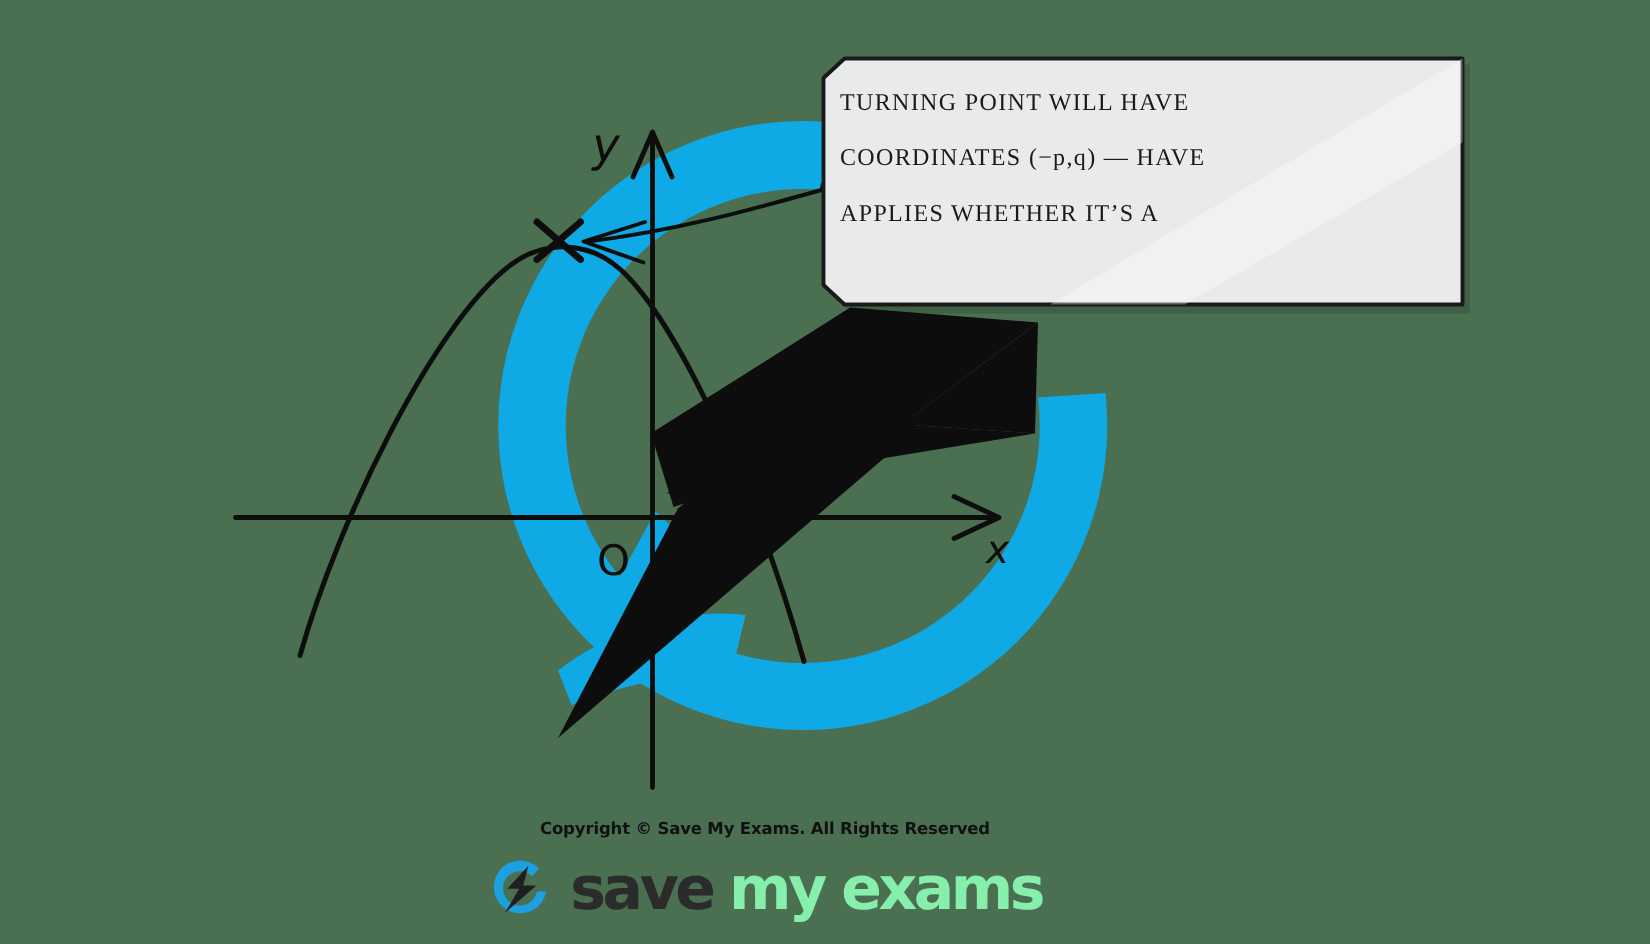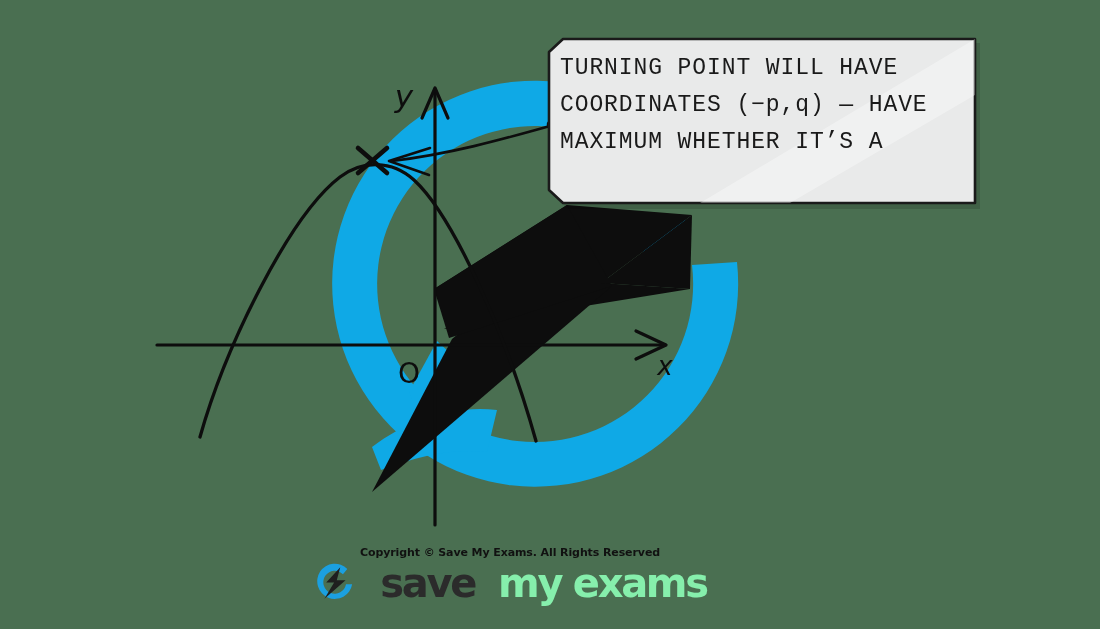--- a/index.html
+++ b/index.html
@@ -28,22 +28,22 @@
     overflow: visible;
   }
 
   
   .note-text {
     position: absolute;
     left: 560px;
     top: 50px;
     width: 412px;
     color: #1a1a1a;
-    font-family: Liberation Mono, monospace;
-    font-size: 23px;
+    font-family: Liberation Serif, serif;
+    font-size: 16px;
     letter-spacing: 0.9px;
     line-height: 37px;
     white-space: nowrap;
   }
   .note-line { display: block; }
 
   
   .footer {
     position: absolute;
     left: 0;
@@ -55,25 +55,25 @@
     font-family: "DejaVu Sans", sans-serif;
     font-size: 11px;
     font-weight: bold;
     color: #111111;
     letter-spacing: -0.1px;
     margin: 0;
     padding: 0;
     line-height: 15px;
   }
   .logo-row {
-    margin-top: 1px;
+    margin-top: 11px;
     display: flex;
     align-items: center;
     justify-content: center;
-    gap: 23px;
+    gap: 11px;
   }
   .logo-word {
     font-family: "DejaVu Sans", sans-serif;
     font-size: 40px;
     font-weight: bold;
     letter-spacing: -2.3px;
     line-height: 40px;
   }
   .logo-save { color: #2b2b2b; }
   .logo-myexams { color: #86efac; }
@@ -156,21 +156,21 @@
     <path d="M 549 50 L 563 38 L 975 38 L 975 204 L 563 204 L 549 190 Z" fill="#00000022" transform="translate(5,5)"></path>
 
     <path d="M 549 52 L 563 39 L 975 39 L 975 203 L 563 203 L 549 190 Z" fill="#e9eaea" stroke="#1a1a1a" stroke-width="2.6" stroke-linejoin="round"></path>
 
     <path d="M 700 203 L 975 39 L 975 95 L 790 203 Z" fill="#ffffff" opacity="0.34"></path>
   </svg>
 
   <div class="note-text">
     <span class="note-line">TURNING  POINT  WILL  HAVE</span>
     <span class="note-line">COORDINATES  (−p,q)  —  HAVE</span>
-    <span class="note-line">MAXIMUM  WHETHER  IT’S  A</span>
+    <span class="note-line">APPLIES  WHETHER  IT’S  A</span>
   </div>
 
   <div class="footer">
     <p class="copyright">Copyright © Save My Exams. All Rights Reserved</p>
     <div class="logo-row">
       <svg width="44" height="44" viewBox="0 0 100 100">
         <path d="M 78 18 A 40 40 0 1 0 89 53 L 75 53 A 26 26 0 1 1 68 30 Z" fill="#1ba0e0"></path>
         <path d="M 62 14 L 30 49 L 48 49 L 26 86 L 74 44 L 54 44 Z" fill="#1f1f1f"></path>
       </svg>
       <span class="logo-word logo-save">save</span>

